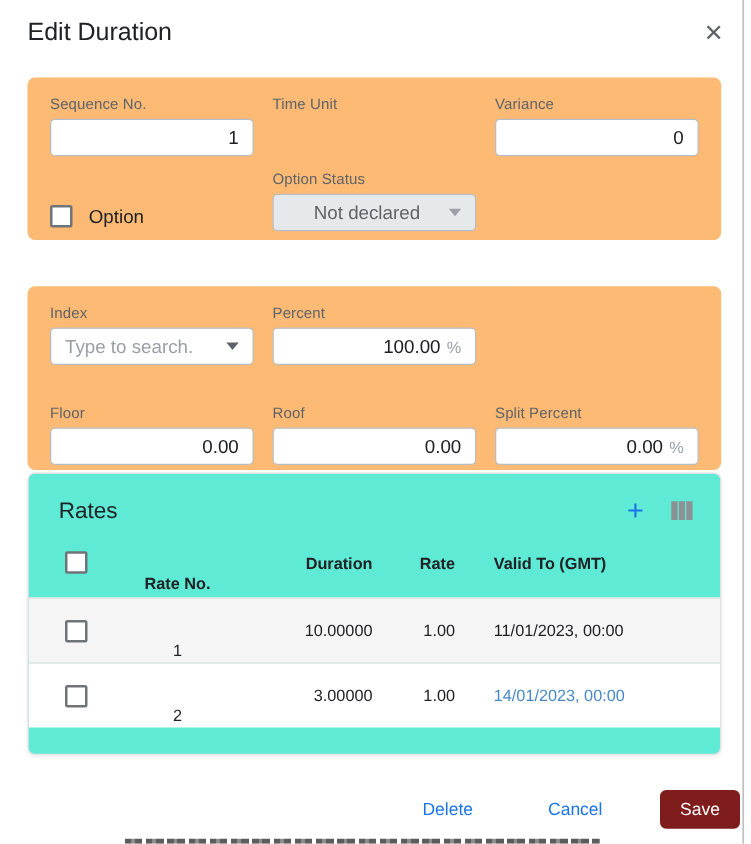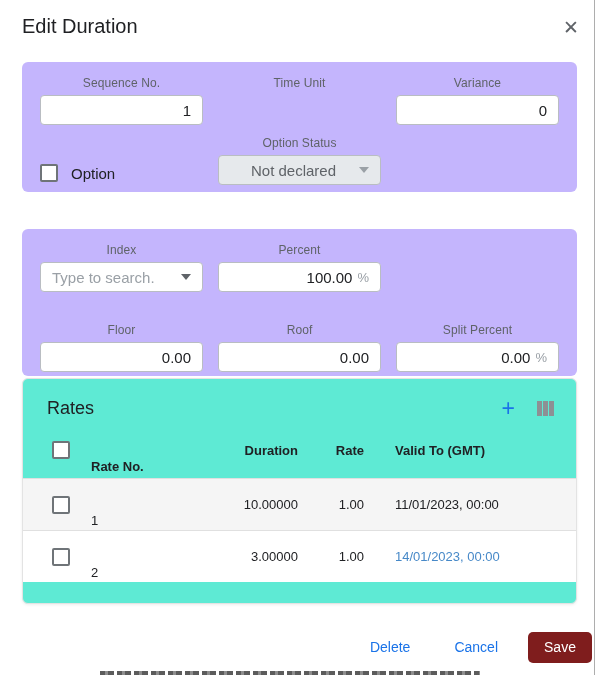--- a/index.html
+++ b/index.html
@@ -16,21 +16,21 @@
   .modal-title { position:absolute; left:22px; top:15px; font-size:20px; font-weight:400; color:#202124; }
   .close-btn {
     position:absolute; right:19px; top:16px; width:22px; height:22px;
     display:flex; align-items:center; justify-content:center;
     font-size:19px; color:#5f6368; cursor:pointer; line-height:1;
   }
 
   
   .section {
     position:absolute; left:22px; width:555px;
-    background:#c4b5fd; border-radius:6px; padding:14px 18px;text-align:center;
+    background:#fdba74; border-radius:6px; padding:14px 18px;
   }
   .sec1 { top:62px; height:130px; }
   .sec2 { top:229px; height:147px; }
   .fields-row { display:flex; gap:15px; }
   .fields-row + .fields-row { margin-top:11px; }
   .field { width:163px; }
   .field-label { display:block; font-size:12px; color:#5f6368; margin-bottom:5px; letter-spacing:.1px; }
   .input {
     height:30px; width:100%; background:#fff;
     border:1px solid #b9bdc2; border-radius:4px;
@@ -68,30 +68,30 @@
   .plus-icon { color:#1a73e8; font-size:23px; font-weight:400; line-height:1; cursor:pointer; }
   .columns-icon { display:flex; gap:1px; cursor:pointer; }
   .columns-icon span { width:5px; height:15px; background:#8d9094; }
 
   .rates-table { margin-top:2px; font-size:13px; }
   .trow { display:flex; align-items:center; height:52px; }
   .trow.thead { height:56px; font-weight:700; color:#202124; }
   .trow.r1 { background:#f5f5f5; border-top:1px solid #e0e0e0; }
   .trow.r2 { background:#fff; border-top:1px solid #e0e0e0; }
   .c-check { width:68px; padding-left:29px; display:flex; align-items:center; }
-  .c-rateno { width:102px; text-align:left;margin-top:32px; }
+  .c-rateno { width:102px; text-align:center;margin-top:32px; }
   .c-dur { width:105px; text-align:right; }
   .c-rate { width:66px; text-align:right; }
   .c-valid { flex:1; padding-left:31px; text-align:left; }
   .link { color:#4789c8; cursor:pointer; }
 
   
   .footer {
     position:absolute; right:9px; bottom:12px;
-    display:flex; align-items:center; gap:16px;
+    display:flex; align-items:center; gap:32px;
   }
   .text-btn {
     color:#1a73e8; font-size:14px; padding:8px 14px;
     background:none; border:none; cursor:pointer;
     font-family:inherit;
   }
   .save-btn {
     background:#7f1d1d; color:#fff; font-size:14px;
     border:none; border-radius:5px; width:64px; height:31px;
     cursor:pointer; font-family:inherit;

